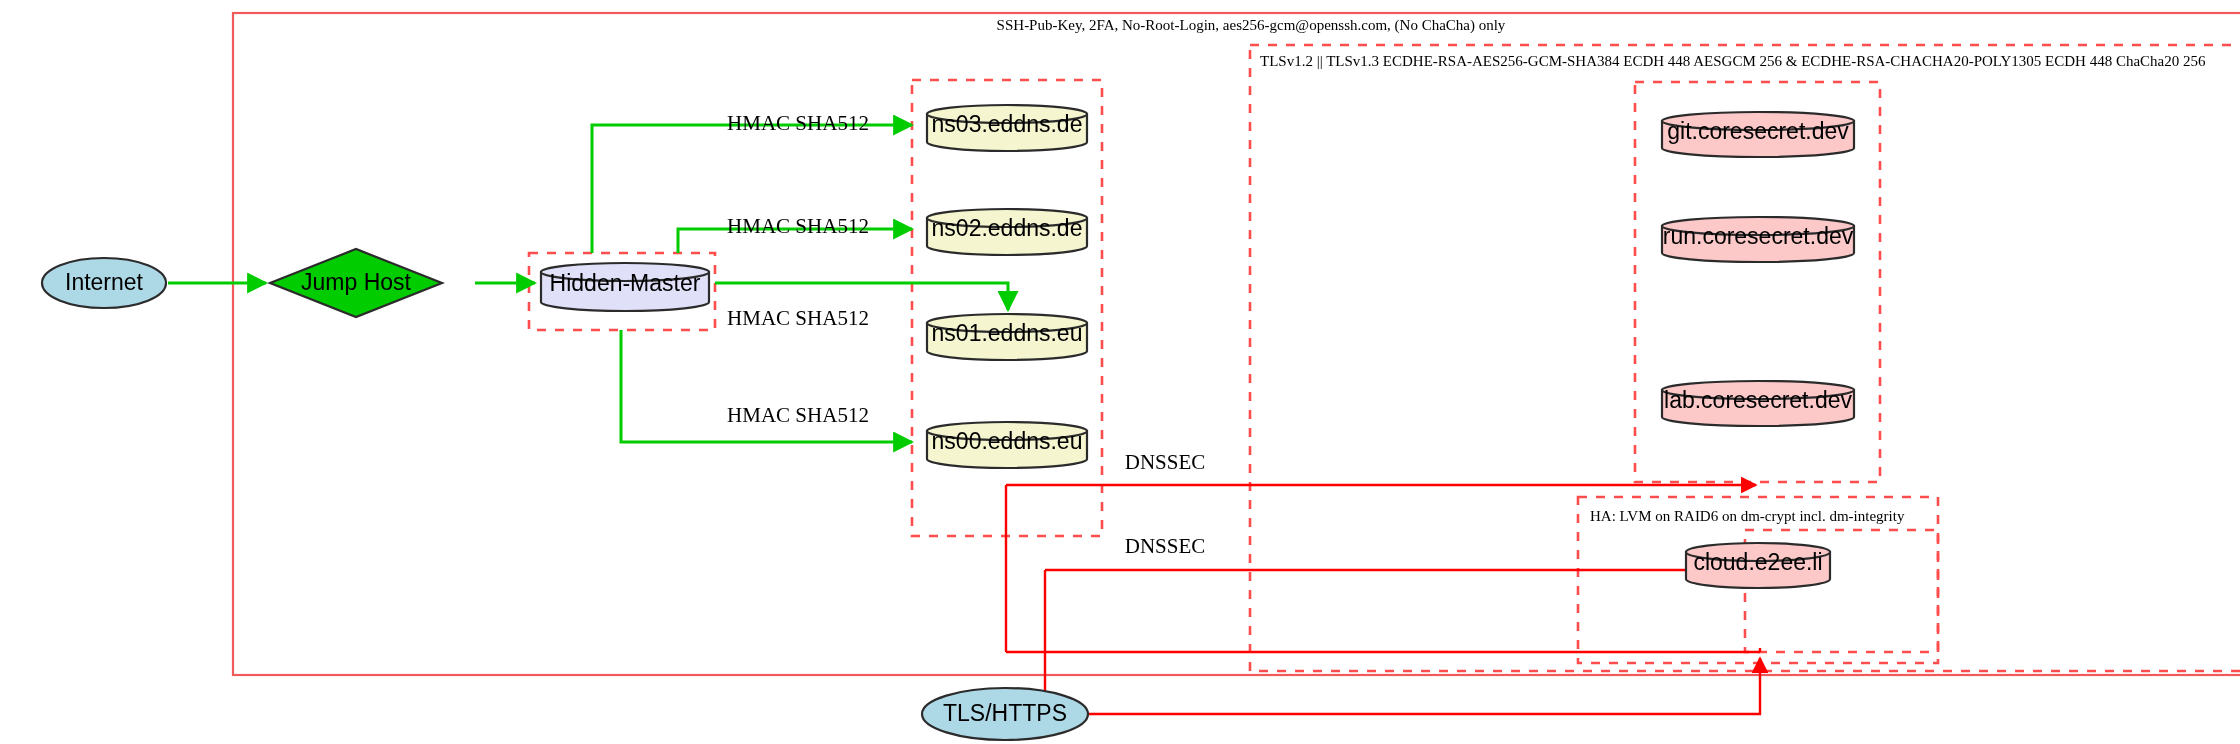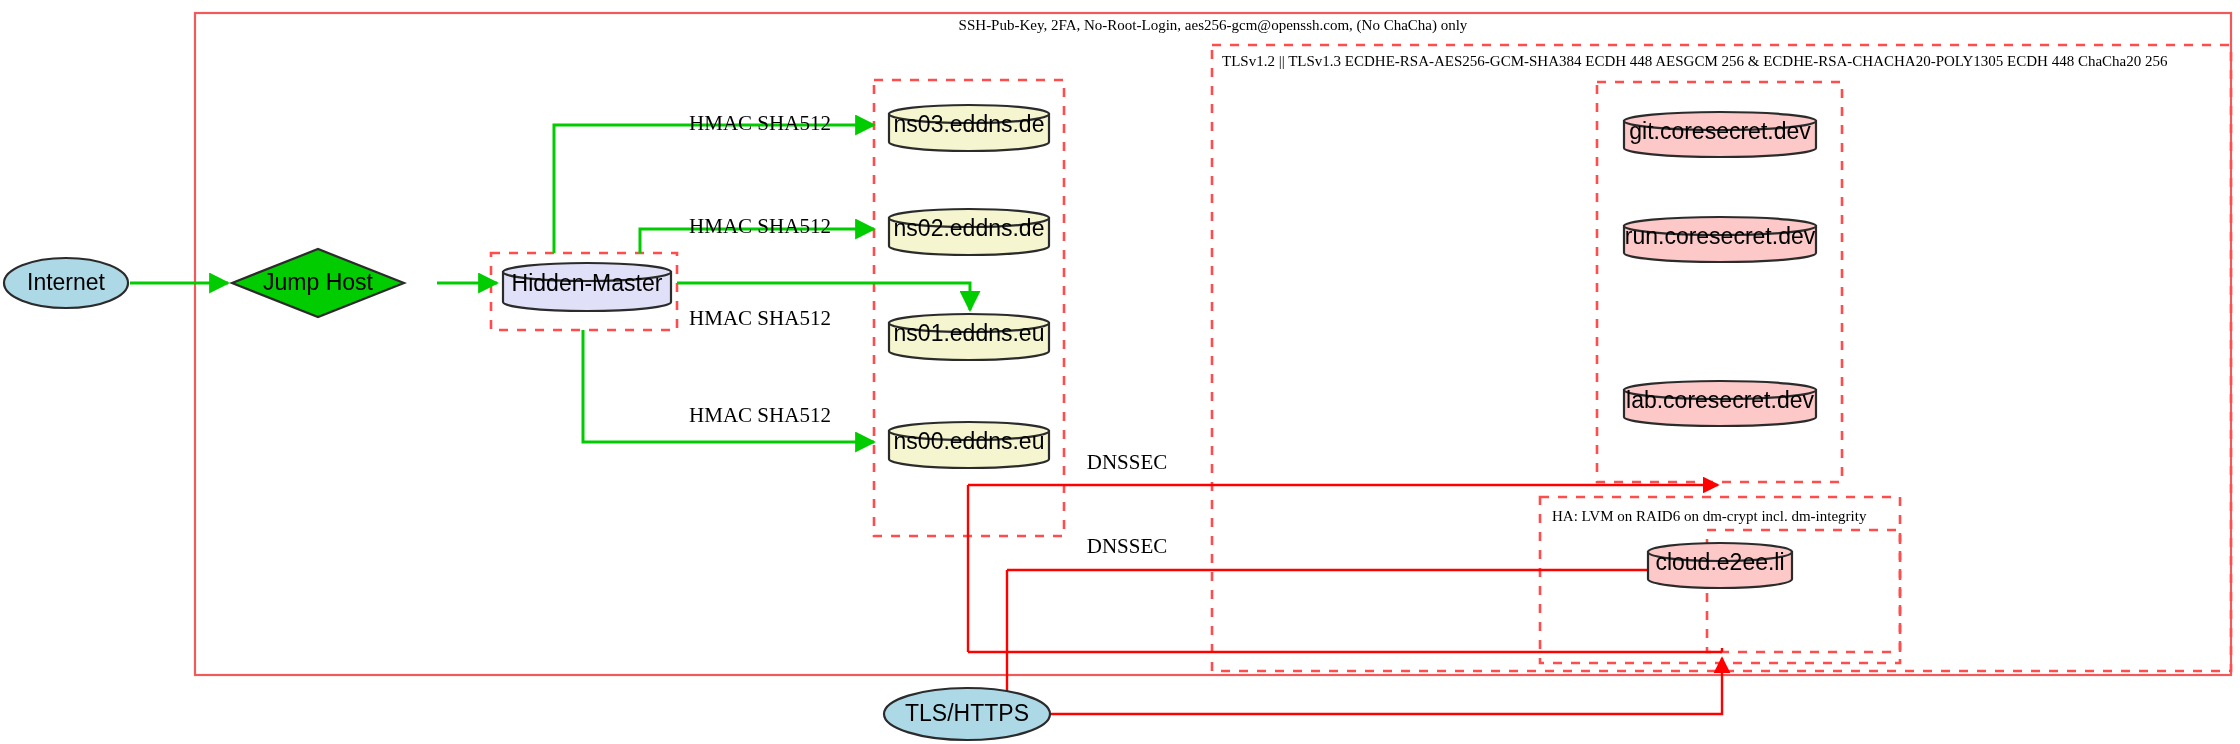--- a/index.html
+++ b/index.html
@@ -10,20 +10,21 @@
   body {
     width: 2240px;
     height: 744px;
     overflow: hidden;
     font-family: "Liberation Sans", sans-serif;
   }
   #diagram-root {
     position: relative;
     width: 1984px;
     height: 744px;
+    padding-left: 38px;
   }
   svg#graph {
     display: block;
     width: 2240px;
     height: 744px;
   }
   text { dominant-baseline: middle; }
   .label-sans {
     font-family: "Liberation Sans", sans-serif;
     font-size: 23px;

